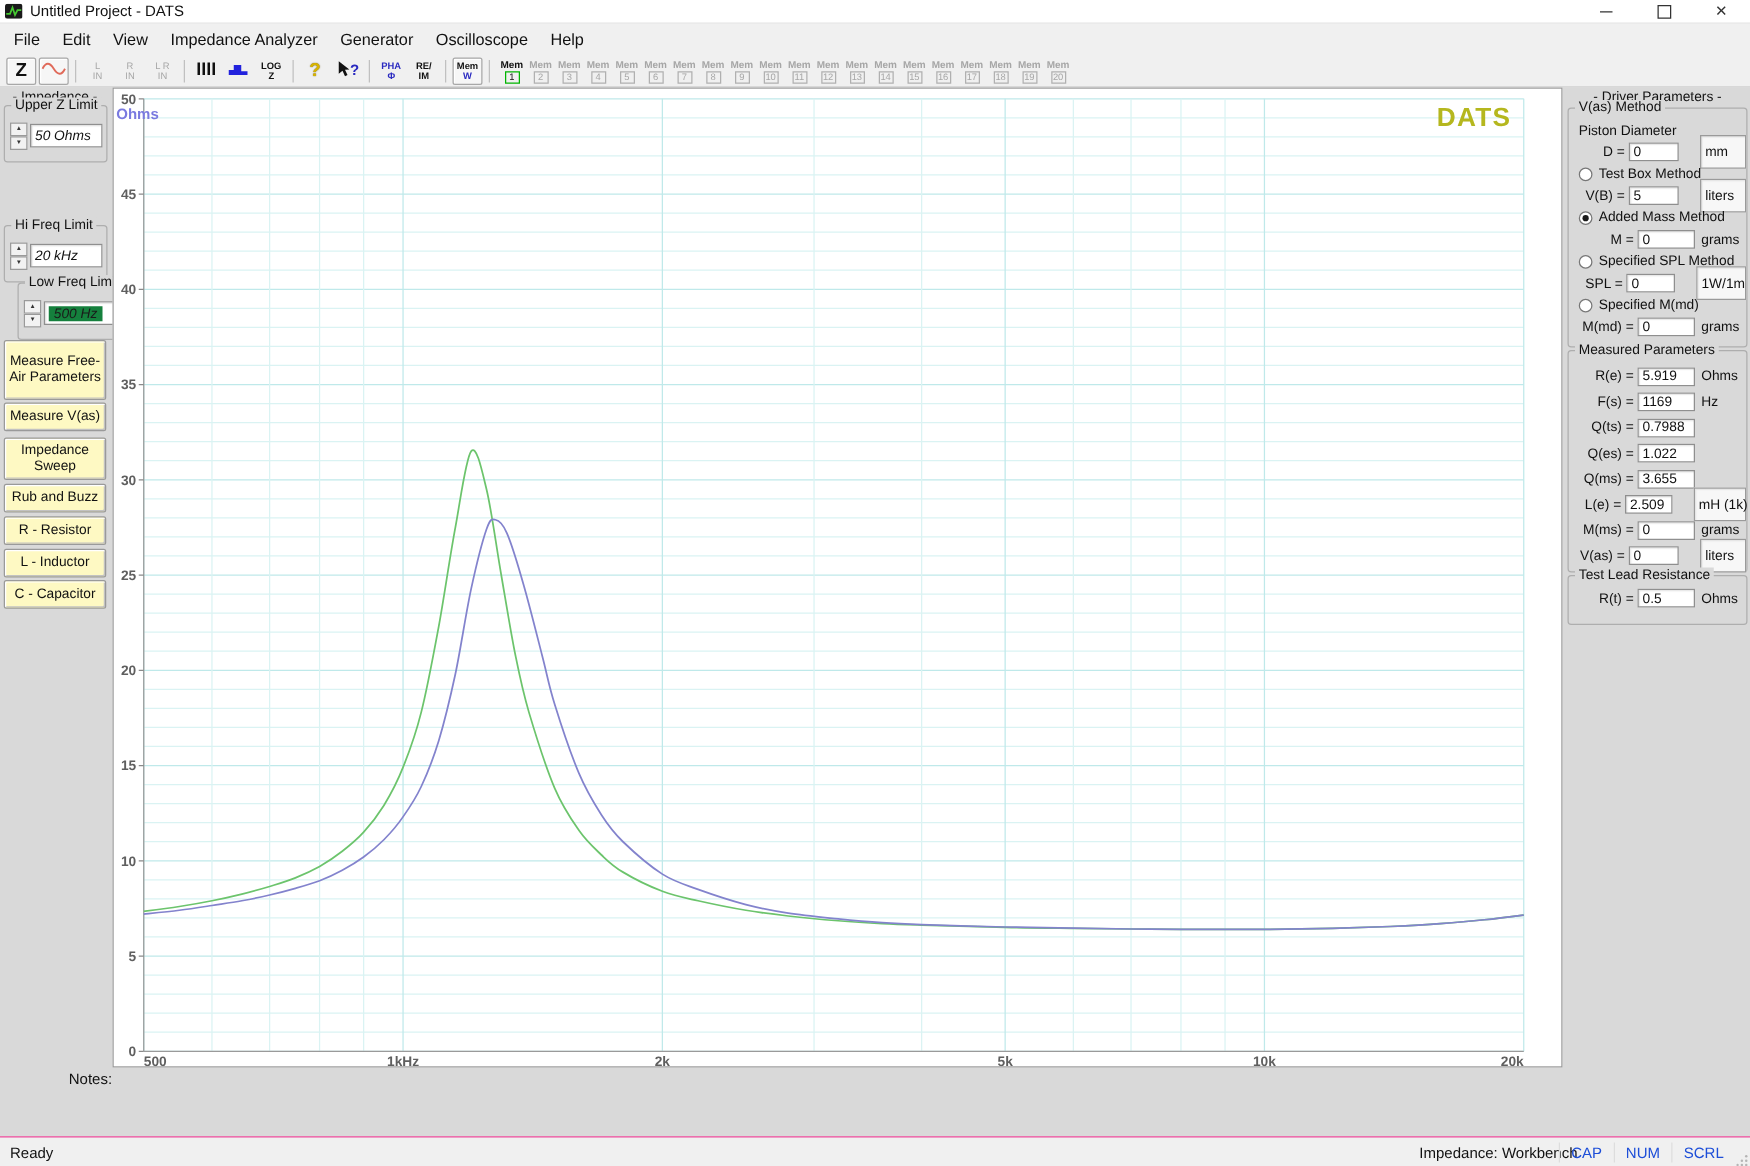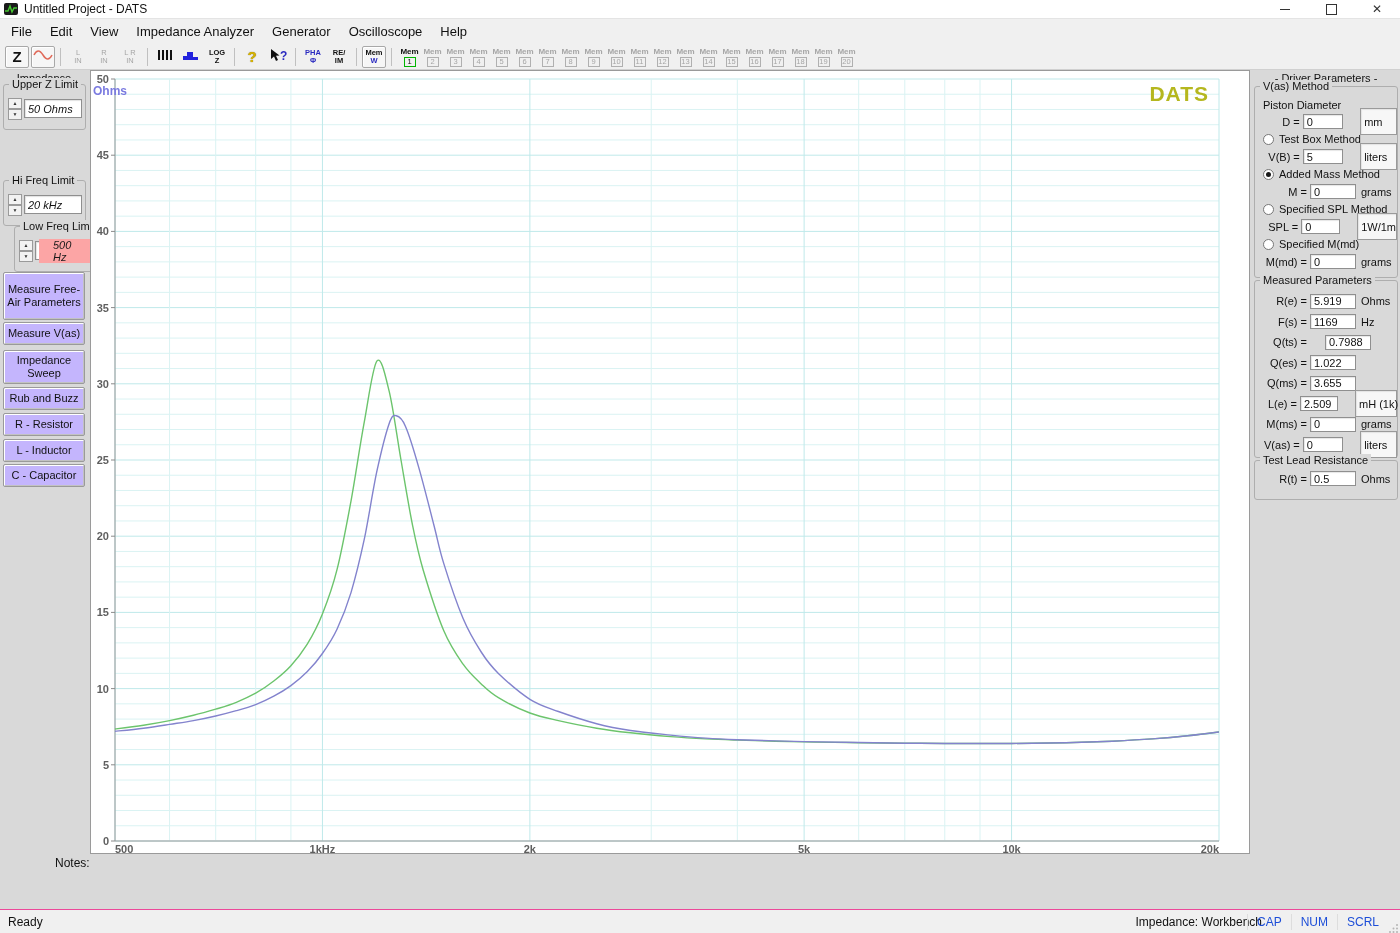--- a/index.html
+++ b/index.html
@@ -44,22 +44,22 @@
   #left-panel{position:absolute;left:0;top:0;width:88px;height:100%;}
   .panel-title{position:absolute;left:0;width:88px;text-align:center;font-size:11px;}
   .gbox{position:absolute;border:1px solid #aeaeae;border-radius:3px;}
   .glabel{position:absolute;top:-7px;left:5px;background:#d9d9d9;padding:0 3px;font-size:11px;white-space:nowrap;}
   .spin{position:absolute;left:4px;top:13px;width:14px;height:22px;display:flex;flex-direction:column;}
   .spin span{flex:1;border:1px solid #9a9a9a;background:#f2f2f2;font-size:5px;line-height:9px;
              display:flex;align-items:center;justify-content:center;color:#333;box-sizing:border-box;}
   .sfield{position:absolute;left:20px;top:14px;width:58px;height:19px;background:#fff;border:1px solid #8f8f8f;
           box-shadow:inset 1px 1px 1px rgba(0,0,0,.12);font-size:11px;display:flex;align-items:center;
           padding-left:3px;box-sizing:border-box;font-style:italic;}
-  .sel-hl{background:#fca5a5;color:#1a1a1a;padding:0 14px;}
-  .btn3d{position:absolute;left:3px;width:82px;background:#c4b5fd;border:1px solid #9a9a9a;border-radius:2px;
+  .sel-hl{background:#15803d;color:#1a1a1a;padding:0 4px;}
+  .btn3d{position:absolute;left:3px;width:82px;background:#fef9c3;border:1px solid #9a9a9a;border-radius:2px;
          box-shadow:inset 1px 1px 0 #fff, inset -1px -1px 0 #c2c2c2;font-size:11px;display:flex;
          align-items:center;justify-content:center;text-align:center;box-sizing:border-box;line-height:13px;}
   
   #chart-panel{position:absolute;left:90px;top:0;width:1160px;height:784px;background:#ffffff;
                border:1px solid #9a9a9a;box-sizing:border-box;}
   #notes-label{position:absolute;left:55px;top:786px;font-size:12px;}
   
   #right-panel{position:absolute;right:0;top:0;width:148px;height:100%;font-size:11px;}
   .prow{display:flex;align-items:center;height:17.5px;}
   .plabel{width:52px;text-align:right;padding-right:3px;white-space:nowrap;}
@@ -479,21 +479,21 @@
           <div class="prow" style="height: 20.5px;">
             <span class="plabel">R(e) =</span>
             <span class="pfield">5.919</span>
             <span class="punit">Ohms</span>
           </div>
           <div class="prow" style="height: 20.5px;">
             <span class="plabel">F(s) =</span>
             <span class="pfield">1169</span>
             <span class="punit">Hz</span>
           </div>
-          <div class="prow" style="height: 20.5px; gap: 15px;">
+          <div class="prow" style="height: 20.5px;">
             <span class="plabel">Q(ts) =</span>
             <span class="pfield">0.7988</span>
           </div>
           <div class="prow" style="height: 20.5px;">
             <span class="plabel">Q(es) =</span>
             <span class="pfield">1.022</span>
           </div>
           <div class="prow" style="height: 20.5px;">
             <span class="plabel">Q(ms) =</span>
             <span class="pfield">3.655</span>

